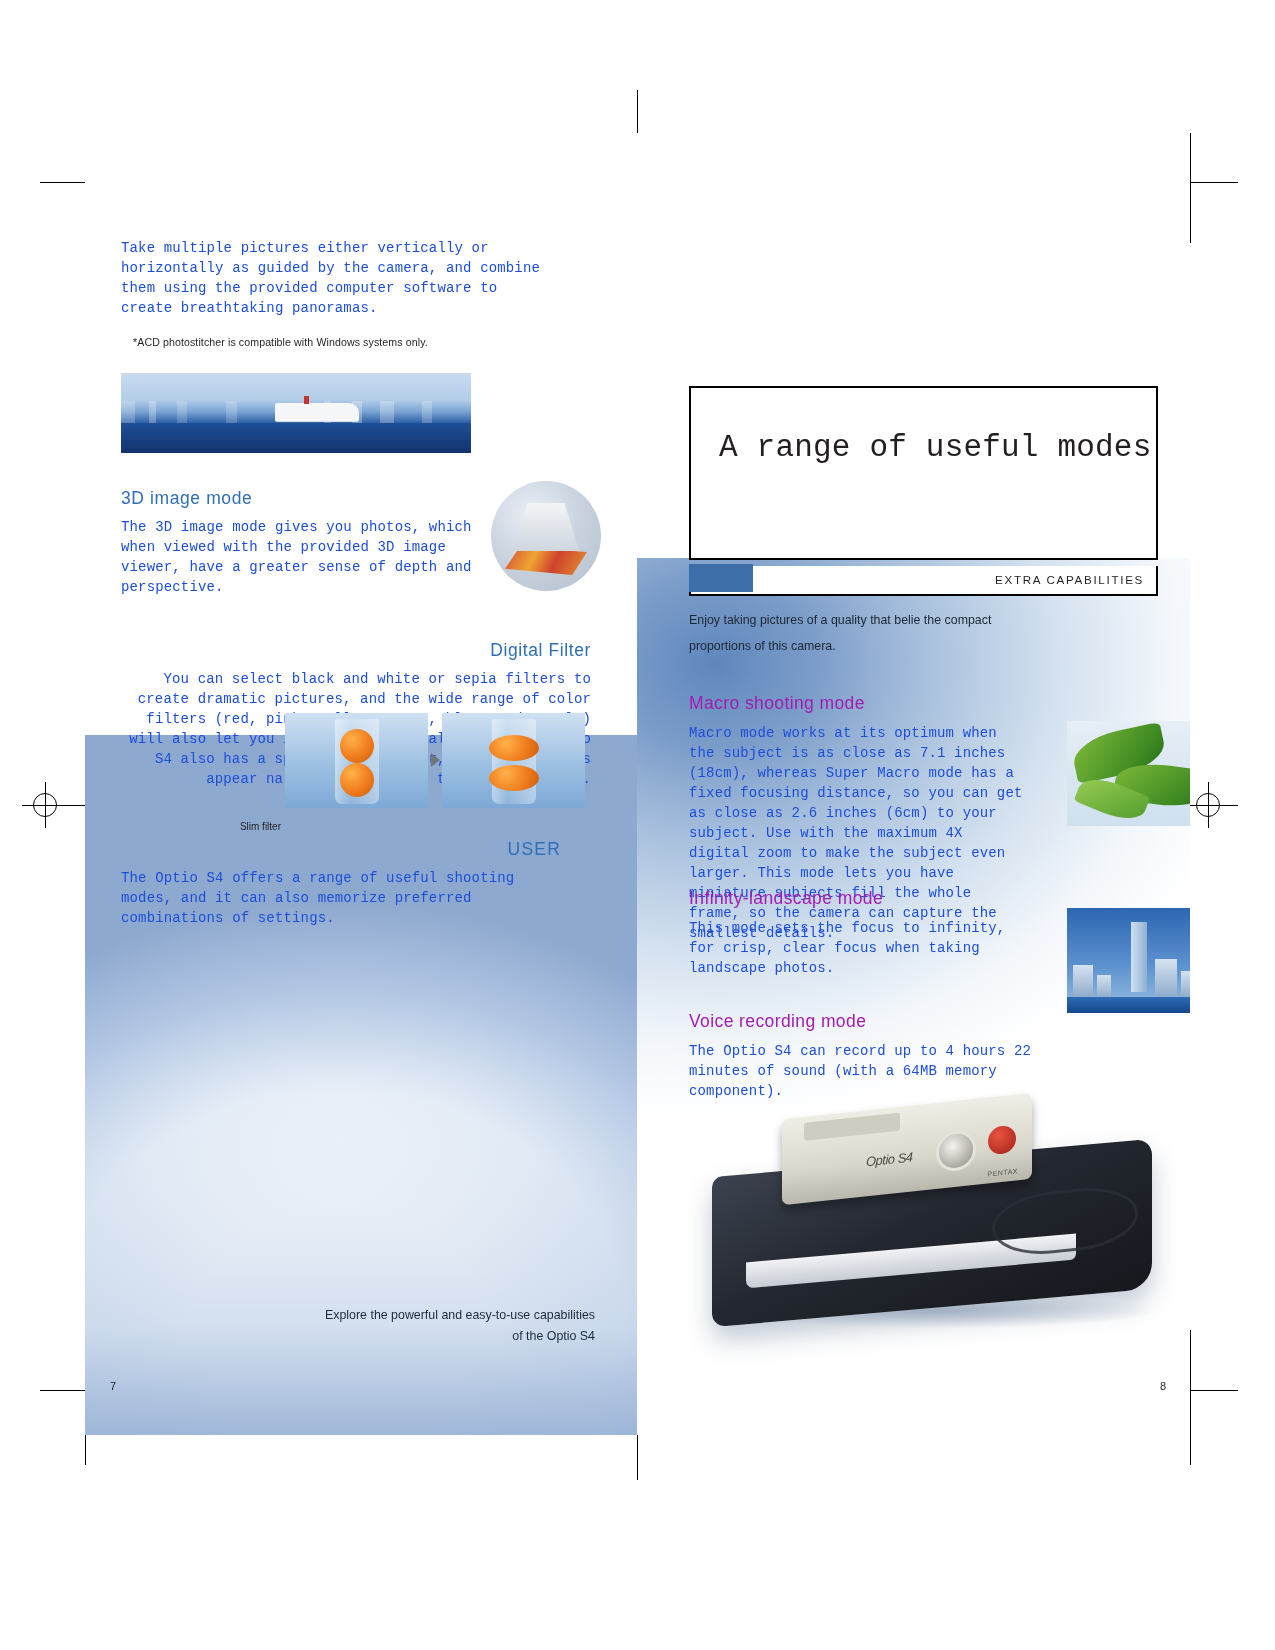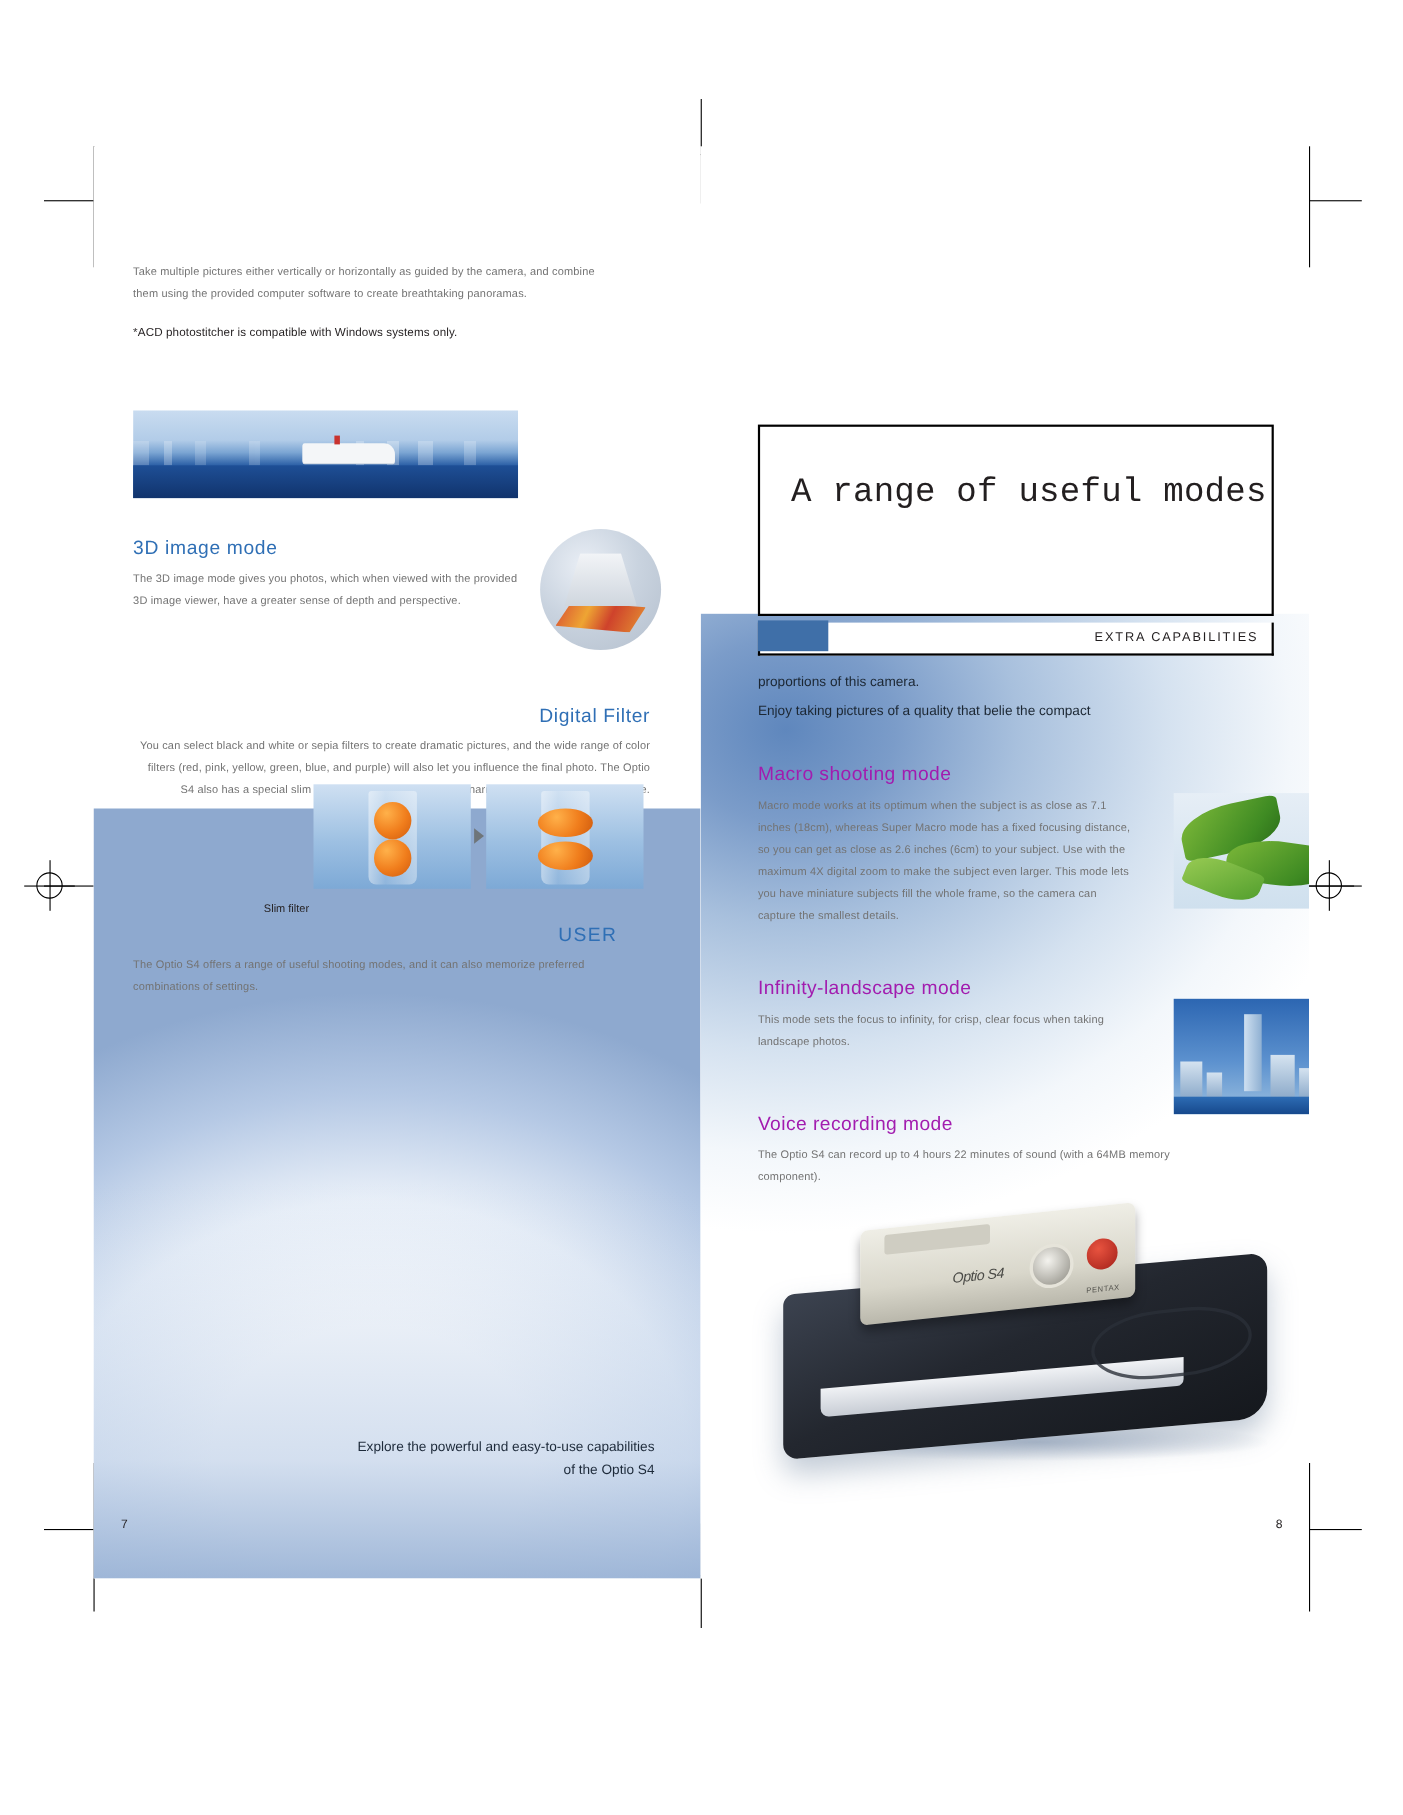--- a/index.html
+++ b/index.html
@@ -37,23 +37,23 @@
      position:absolute;left:0;top:425px;width:553px;height:877px;
      background:
         radial-gradient(ellipse 620px 520px at 14% 12%, #5f87bd 0%, #7b9cc9 16%, #a8c0dd 34%, #d5e2f0 56%, #f3f7fb 74%, #ffffff 88%);
   }
 
   
   h2.head{
     font-size:17.5px;color:#2f6fb5;font-weight:normal;letter-spacing:0.6px;margin:0 0 8px 0;
   }
   p.body{
-    font-size:10px;line-height:20px;color:#737373;margin:0;letter-spacing:0.15px;
-  }
-  p.small{font-size:10.6px;line-height:16px;color:#231f20;margin:0;letter-spacing:0.1px;}
+    font-size:14px;line-height:20px;color:#1d4ed8;margin:0;letter-spacing:0.15px;font-family:Liberation Mono, monospace;
+  }
+  p.small{font-size:10.6px;line-height:16px;color:#231f20;margin:12px;letter-spacing:0.1px;}
 
   
   .l-panorama{position:absolute;left:36px;top:105px;width:430px;}
   .pano-img{position:absolute;left:36px;top:240px;width:350px;height:80px;overflow:hidden;}
   .pano-sky{position:absolute;inset:0;background:linear-gradient(to bottom,#c9dcf0 0%,#b2cce8 34%,#7ba5d3 48%,#2f63a8 62%,#1c4b90 100%);}
   .pano-city{position:absolute;left:0;top:28px;width:100%;height:22px;
      background:
        linear-gradient(to right,
          rgba(255,255,255,0.25) 0 4%, rgba(255,255,255,0) 4% 8%,
          rgba(255,255,255,0.3) 8% 10%, rgba(255,255,255,0) 10% 16%,
@@ -246,22 +246,22 @@
     <div class="title-box">
       <h1>A range of useful modes</h1>
     </div>
 
     <div class="cap-bar">
       <div class="sq"></div>
       <div class="label">EXTRA CAPABILITIES</div>
     </div>
 
     <div class="r-intro">
+      <div>Enjoy taking pictures of a quality that belie the compact</div>
       <div>proportions of this camera.</div>
-      <div>Enjoy taking pictures of a quality that belie the compact</div>
     </div>
 
     <div class="r-macro">
       <h2>Macro shooting mode</h2>
       <p class="body">Macro mode works at its optimum when the subject is as close as 7.1 inches (18cm), whereas Super Macro mode has a fixed focusing distance, so you can get as close as 2.6 inches (6cm) to your subject. Use with the maximum 4X digital zoom to make the subject even larger. This mode lets you have miniature subjects fill the whole frame, so the camera can capture the smallest details.</p>
     </div>
     <figure class="img-macro" style="margin:0;">
       <div class="leaf l1"></div>
         <div class="leaf l2"></div>
         <div class="leaf l3"></div>

